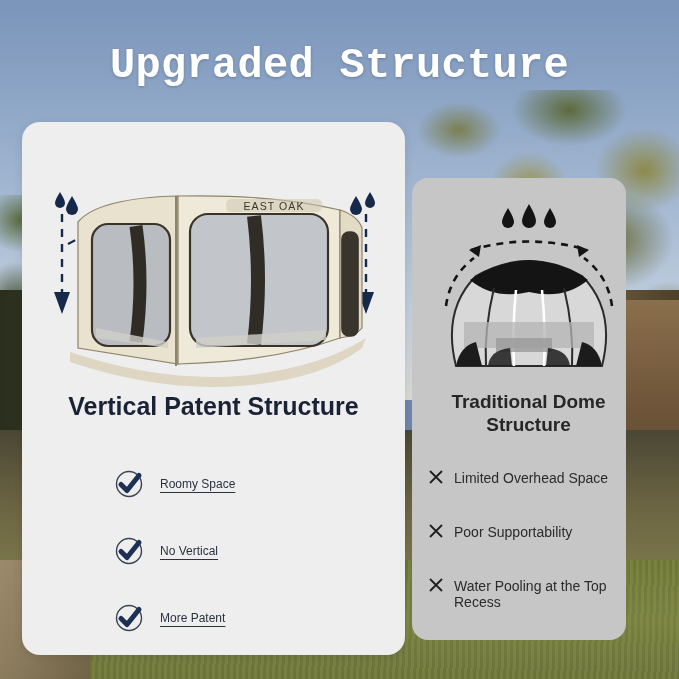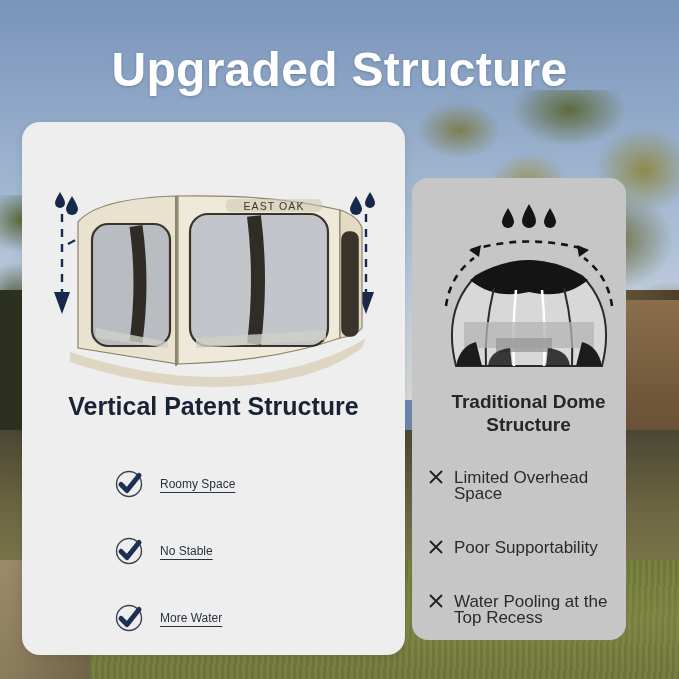--- a/index.html
+++ b/index.html
@@ -55,24 +55,25 @@
   .bg-dirt {
     position:absolute; left:0; top:560px; width:90px; height:119px;
     background:linear-gradient(120deg,#9b8a6c 0%, #8a7a5c 50%, #6f6246 100%);
   }
 
   
   .title {
     position:absolute; left:0; top:42px; width:679px;
     text-align:center;
     color:#ffffff;
-    font-size:48px;
+    font-size:42px;
     font-weight:bold;
     letter-spacing:.3px;
     text-shadow:0 1px 3px rgba(40,60,90,.35);
+    font-family:Liberation Mono, monospace;
   }
 
   
   .card-right {
     position:absolute; left:412px; top:178px; width:214px; height:462px;
     background:#c6c6c6;
     border-radius:16px;
   }
   .card-left {
     position:absolute; left:22px; top:122px; width:383px; height:533px;
@@ -111,21 +112,21 @@
     position:absolute; left:0; top:212px; width:233px;
     text-align:center;
     color:#262626;
     font-size:19px;
     font-weight:bold;
     line-height:23px;
   }
   .list-right { position:absolute; left:15px; top:290px; width:210px; }
   .li-right { display:flex; align-items:flex-start; margin-bottom:36px; }
   .li-right .txt {
-    font-size:17px;
+    font-size:14px;
     color:#2b2b2b;
     line-height:16px;
     margin-left:9px;
     padding-top:2px;
   }
   .xmark { width:18px; height:18px; flex:none; }
 </style>
 </head>
 <body>
 
@@ -258,23 +259,23 @@
         <circle cx="15" cy="15" r="12.5" fill="none" stroke="#3a4354" stroke-width="1.4"></circle>
         <path d="M7 15.5 L13 21.5 L25 6.5" fill="none" stroke="#1d3054" stroke-width="5" stroke-linecap="round" stroke-linejoin="round"></path>
       </svg>
       <span class="txt">Roomy Space</span>
     </div>
     <div class="li-left">
       <svg class="check" viewBox="0 0 30 30">
         <circle cx="15" cy="15" r="12.5" fill="none" stroke="#3a4354" stroke-width="1.4"></circle>
         <path d="M7 15.5 L13 21.5 L25 6.5" fill="none" stroke="#1d3054" stroke-width="5" stroke-linecap="round" stroke-linejoin="round"></path>
       </svg>
-      <span class="txt">No Stable</span>
+      <span class="txt">No Vertical</span>
     </div>
     <div class="li-left">
       <svg class="check" viewBox="0 0 30 30">
         <circle cx="15" cy="15" r="12.5" fill="none" stroke="#3a4354" stroke-width="1.4"></circle>
         <path d="M7 15.5 L13 21.5 L25 6.5" fill="none" stroke="#1d3054" stroke-width="5" stroke-linecap="round" stroke-linejoin="round"></path>
       </svg>
-      <span class="txt">More Water</span>
+      <span class="txt">More Patent</span>
     </div>
   </div>
 </div>
 
 </body></html>

